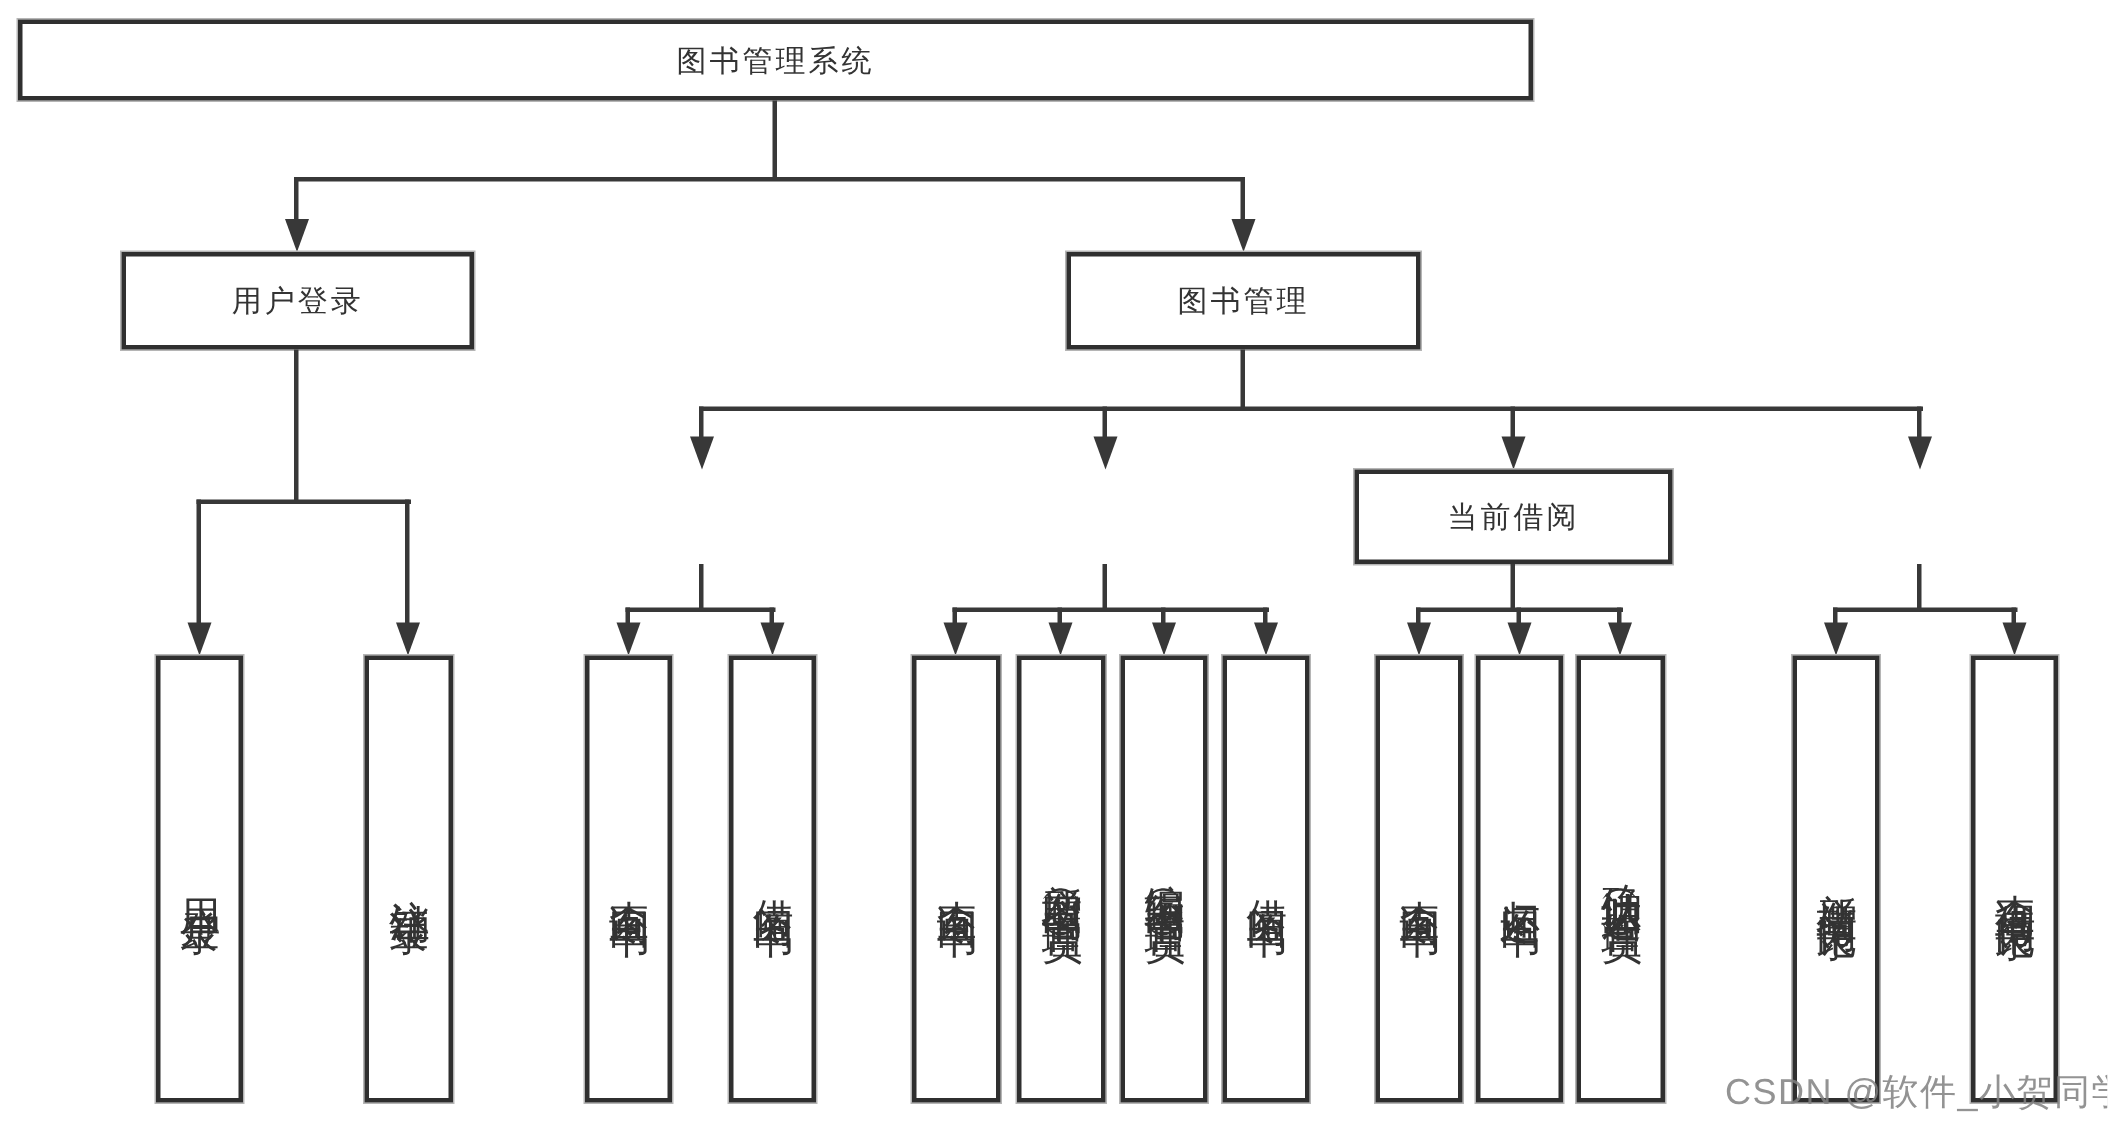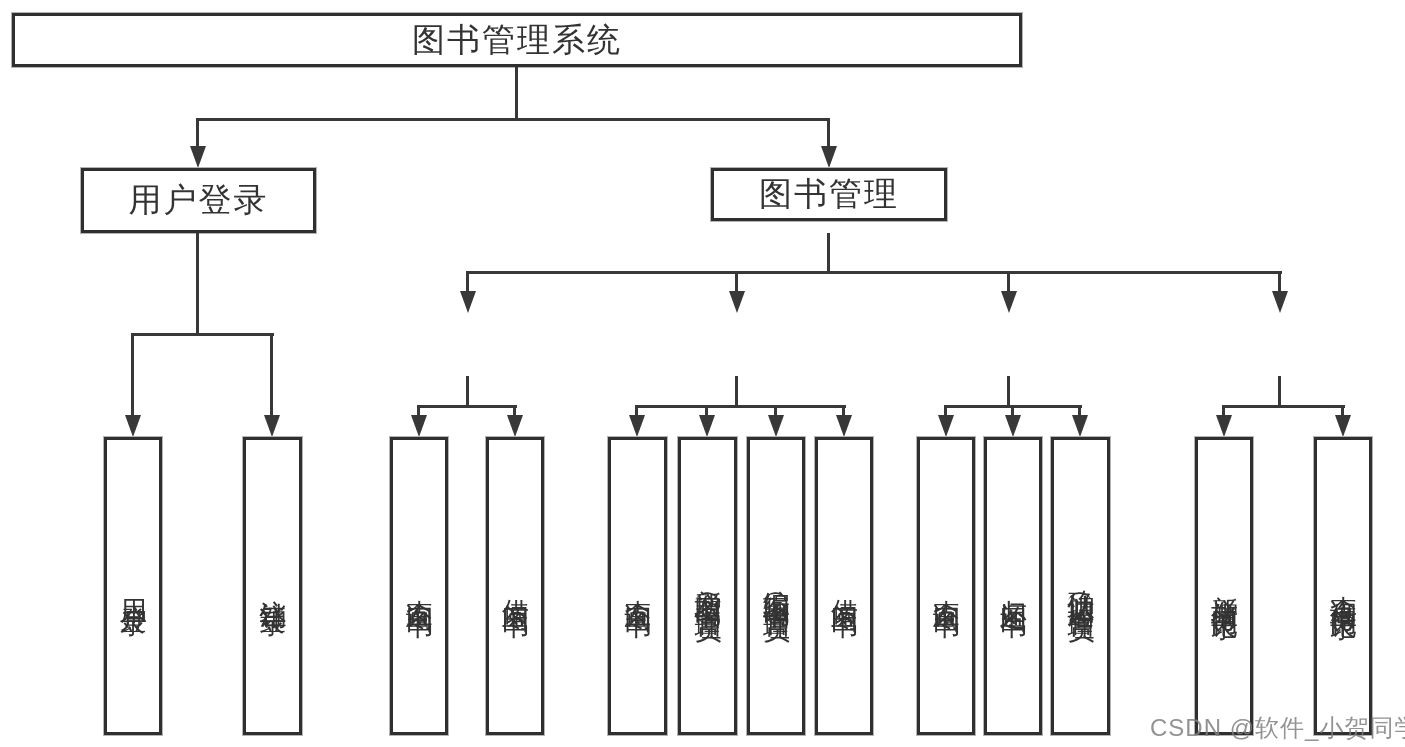--- a/index.html
+++ b/index.html
@@ -15,21 +15,21 @@
     background:#ffffff;
     border:3px solid #2f2f2f;
     box-shadow:0 0 0 1px #b5b5b5;
     box-sizing:border-box;
     display:flex;
     align-items:center;
     justify-content:center;
     color:#333333;
   }
   .hbox span{
-    font-size:33px;
+    font-size:20px;
     letter-spacing:2px;
     color:#333333;
     white-space:nowrap;
   }
   .vbox span{
     writing-mode:vertical-rl;
     text-orientation:mixed;
     font-size:27px;
     line-height:1;
     letter-spacing:4px;
@@ -64,21 +64,21 @@
   <div class="vline" style="left:515px;top:67px;height:53px"></div>
   <div class="hline" style="left:196px;top:118px;width:634px"></div>
   <div class="vline" style="left:196px;top:118px;height:32px"></div>
   <div class="vline" style="left:827px;top:118px;height:32px"></div>
   <div class="arrow" style="left:190px;top:146px"></div>
   <div class="arrow" style="left:821px;top:146px"></div>
 
   <div class="box hbox" style="left:81px;top:168px;width:235px;height:65px">
     <span>用户登录</span>
   </div>
-  <div class="box hbox" style="left:711px;top:168px;width:236px;height:53px">
+  <div class="box hbox" style="left:711px;top:168px;width:236px;height:65px">
     <span>图书管理</span>
   </div>
 
   <div class="vline" style="left:196px;top:233px;height:102px"></div>
   <div class="hline" style="left:131px;top:333px;width:143px"></div>
   <div class="vline" style="left:131px;top:333px;height:85px"></div>
   <div class="vline" style="left:270px;top:333px;height:85px"></div>
   <div class="arrow" style="left:125px;top:415px"></div>
   <div class="arrow" style="left:264px;top:415px"></div>
 
@@ -86,20 +86,23 @@
   <div class="hline" style="left:466px;top:271px;width:816px"></div>
   <div class="vline" style="left:466px;top:271px;height:22px"></div>
   <div class="vline" style="left:735px;top:271px;height:22px"></div>
   <div class="vline" style="left:1007px;top:271px;height:22px"></div>
   <div class="vline" style="left:1278px;top:271px;height:22px"></div>
   <div class="arrow" style="left:460px;top:291px"></div>
   <div class="arrow" style="left:729px;top:291px"></div>
   <div class="arrow" style="left:1001px;top:291px"></div>
   <div class="arrow" style="left:1272px;top:291px"></div>
 
+  <div class="box hbox" style="left:903px;top:313px;width:212px;height:63px">
+    <span>当前借阅</span>
+  </div>
 
   <div class="vline" style="left:466px;top:376px;height:31px"></div>
   <div class="hline" style="left:417px;top:405px;width:100px"></div>
   <div class="vline" style="left:417px;top:405px;height:13px"></div>
   <div class="vline" style="left:513px;top:405px;height:13px"></div>
   <div class="arrow" style="left:411px;top:415px"></div>
   <div class="arrow" style="left:507px;top:415px"></div>
 
   <div class="vline" style="left:735px;top:376px;height:31px"></div>
   <div class="hline" style="left:635px;top:405px;width:211px"></div>

